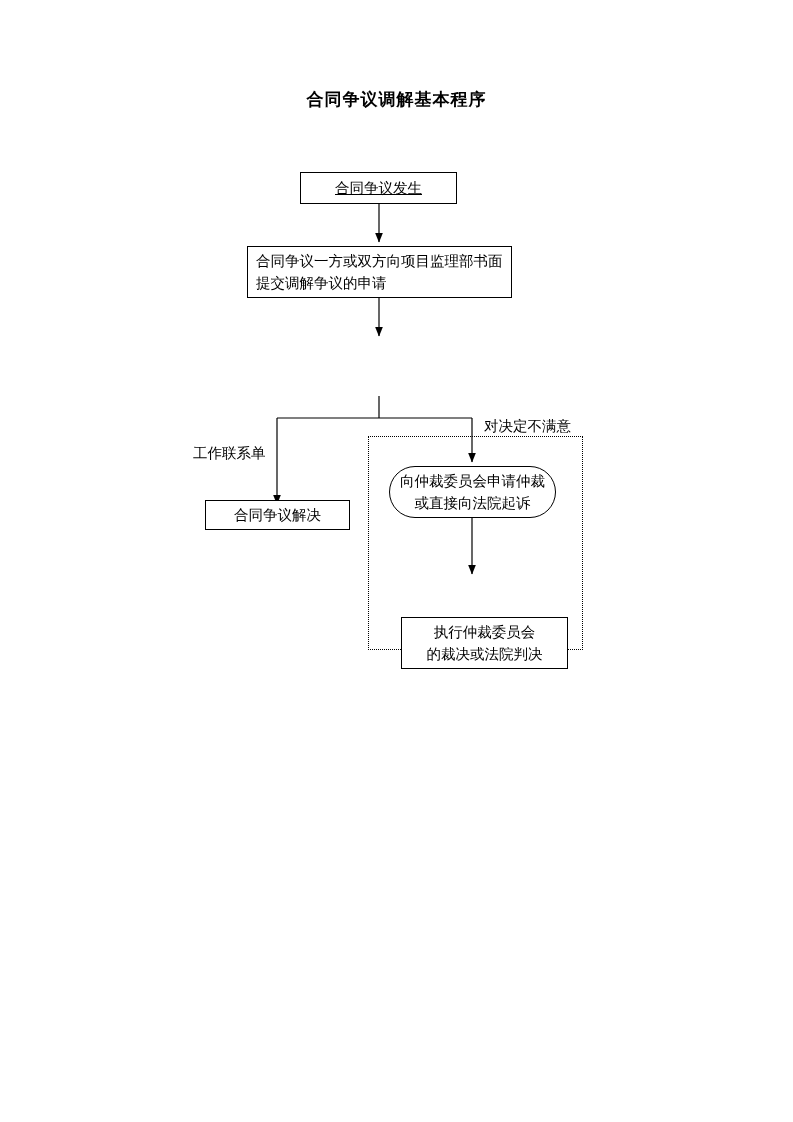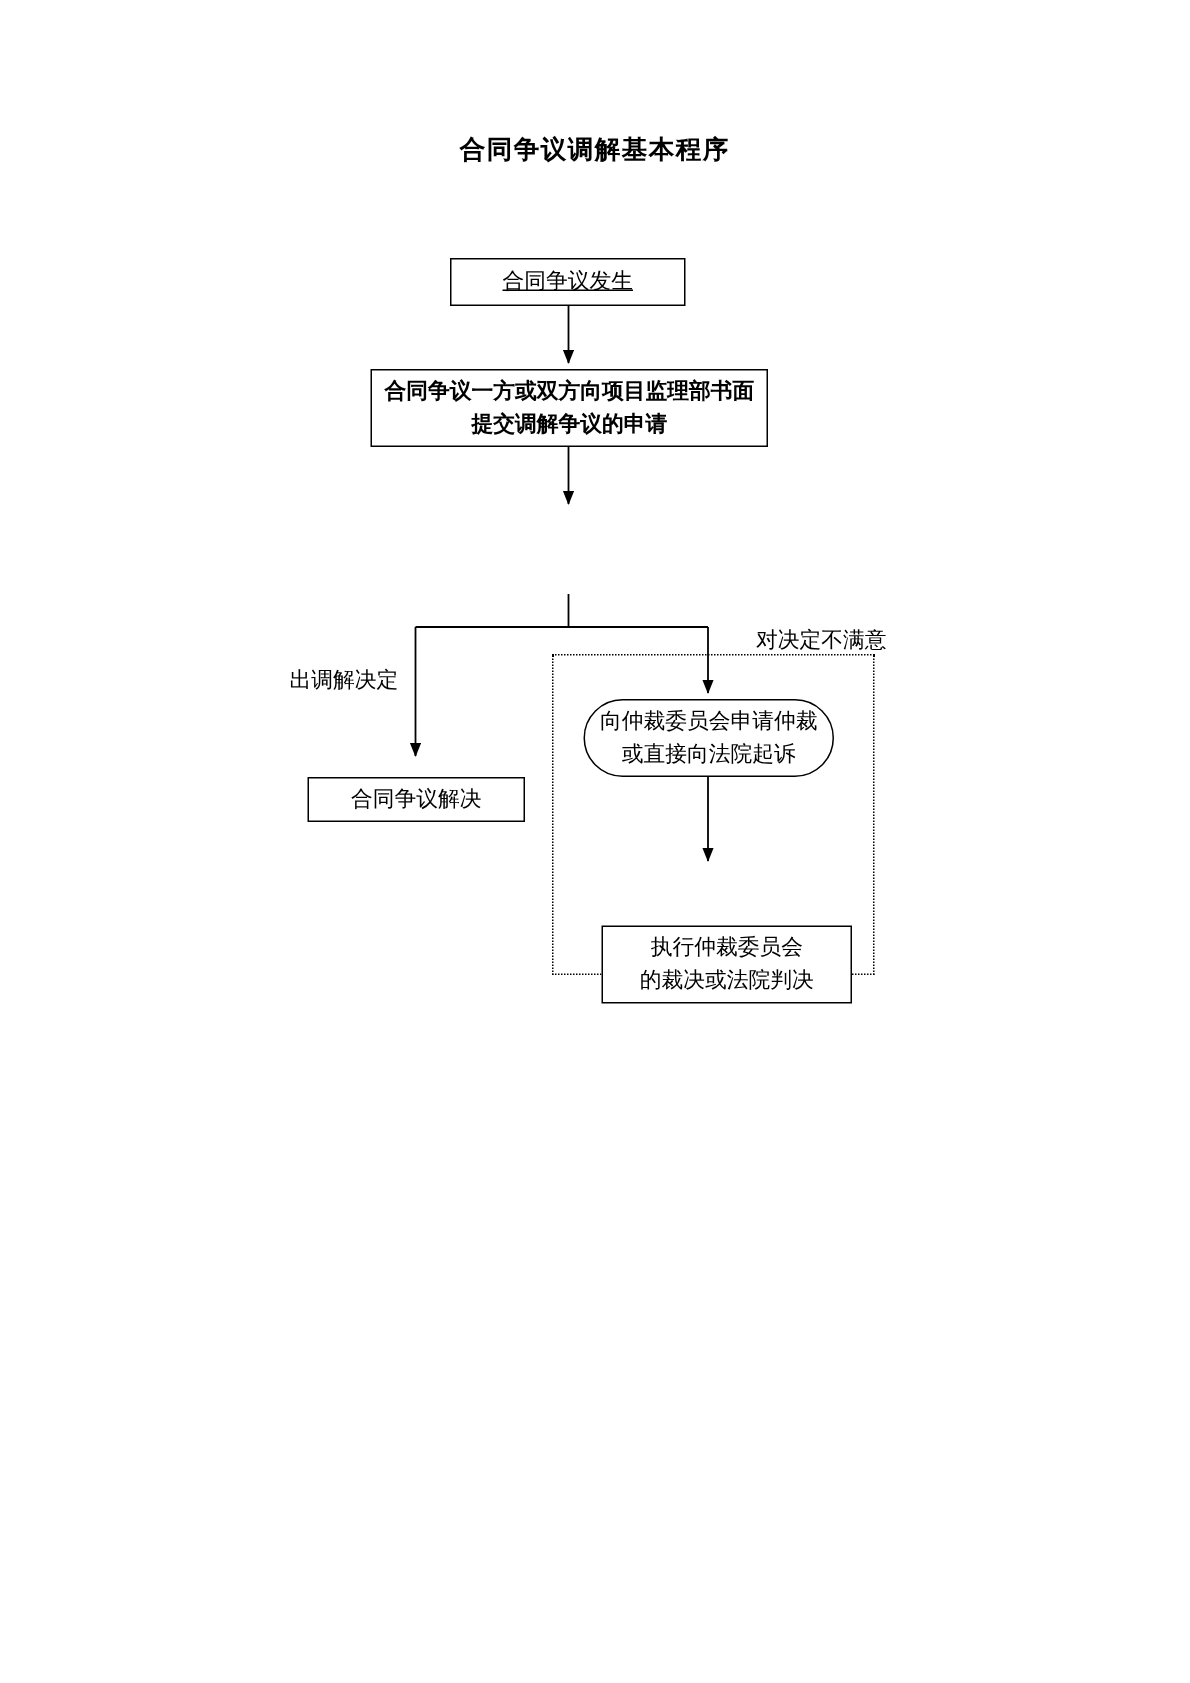--- a/index.html
+++ b/index.html
@@ -42,48 +42,47 @@
     text-align: center;
     font-size: 14.5px;
     line-height: 1.55;
     padding: 4px 8px;
   }
   .node .inner {
     width: 100%;
     white-space: pre-line;
   }
   .node.left-align .inner {
-    text-align: center;
-    font-weight: bold;
+    text-align: left;
   }
   
   #n-start   { left: 300px; top: 172px;  width: 157px; height: 32px; text-decoration: underline; }
   #n-apply   { left: 247px; top: 246px;  width: 265px; height: 52px; }
   #n-decide  { left: 219px; top: 340px;  width: 320px; height: 56px; }
-  #n-resolved{ left: 205px; top: 518px;  width: 145px; height: 30px; }
+  #n-resolved{ left: 205px; top: 500px;  width: 145px; height: 30px; }
   #n-arb     { left: 389px; top: 466px;  width: 167px; height: 52px; border-radius: 26px; }
   #n-exec    { left: 401px; top: 578px;  width: 167px; height: 52px; margin-top: 39px; }
 
   .dotted-group {
     position: absolute;
     left: 368px;
     top: 436px;
     width: 215px;
     height: 214px;
     border: 1px dotted #000000;
     box-sizing: border-box;
   }
 
   .label {
     position: absolute;
     font-size: 14.5px;
     white-space: nowrap;
   }
   #lbl-agree  { left: 193px; top: 444px; }
-  #lbl-disagr { left: 484px; top: 417px; margin-left: 20px; }
+  #lbl-disagr { left: 484px; top: 417px; }
 
   svg.connectors {
     position: absolute;
     left: 0; top: 0;
     width: 793px;
     height: 1122px;
     pointer-events: none;
   }
 </style>
 </head>
@@ -134,16 +133,16 @@
   <div class="node" id="n-arb">
     <span class="inner">向仲裁委员会申请仲裁
 或直接向法院起诉</span>
   </div>
 
   <div class="node" id="n-exec">
     <span class="inner">执行仲裁委员会
 的裁决或法院判决</span>
   </div>
 
-  <div class="label" id="lbl-agree">出调解决定</div>
+  <div class="label" id="lbl-agree">工作联系单</div>
   <div class="label" id="lbl-disagr">对决定不满意</div>
 
 </div>
 
 </body></html>

